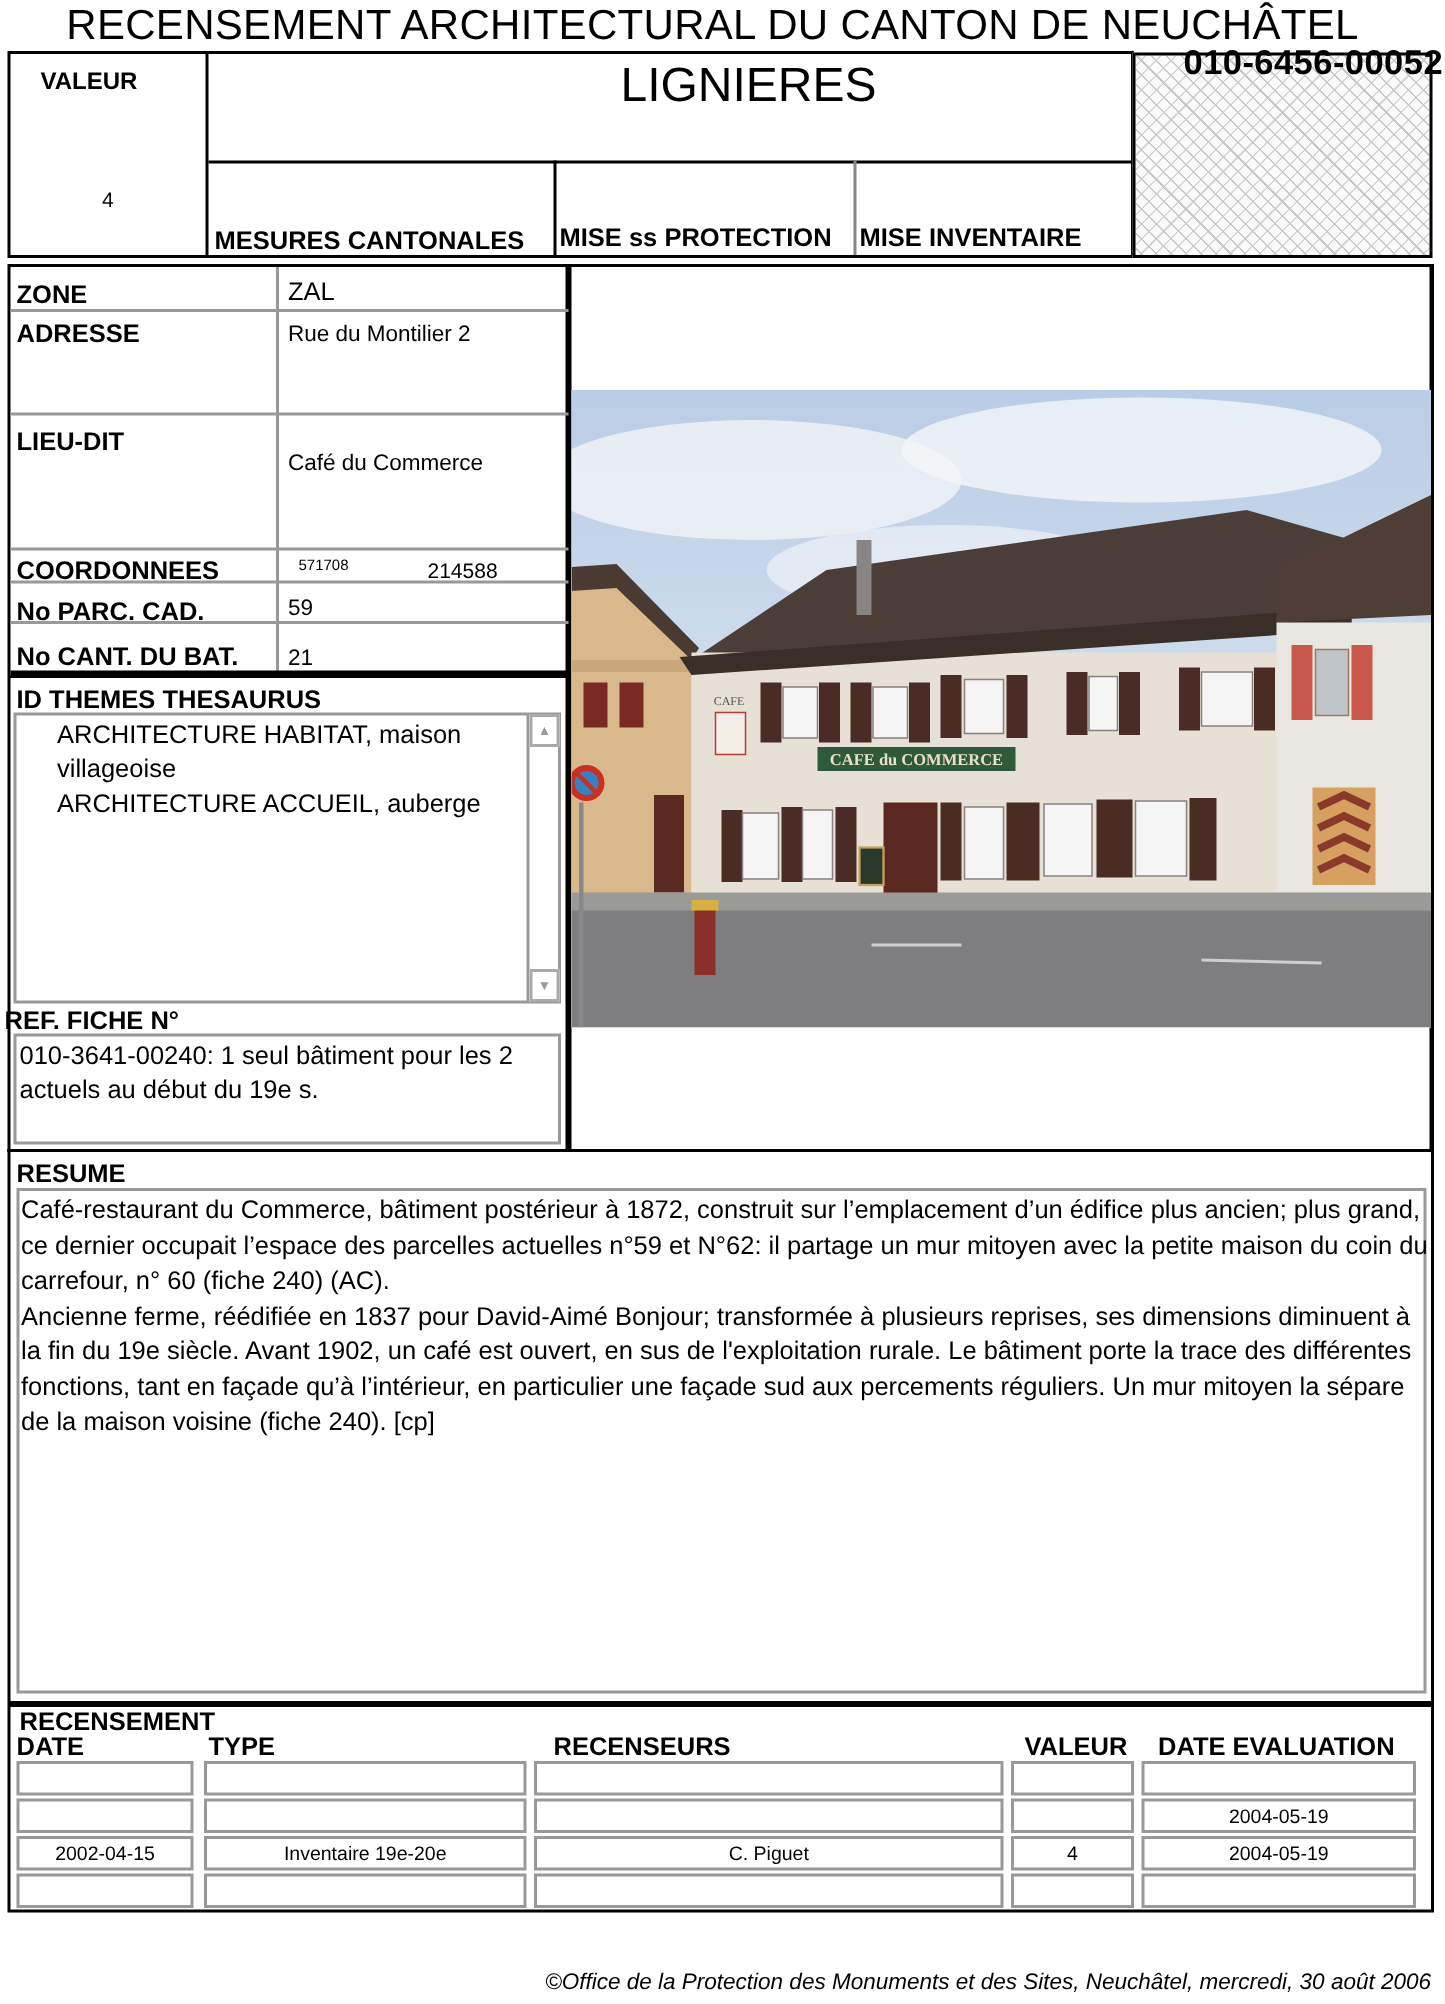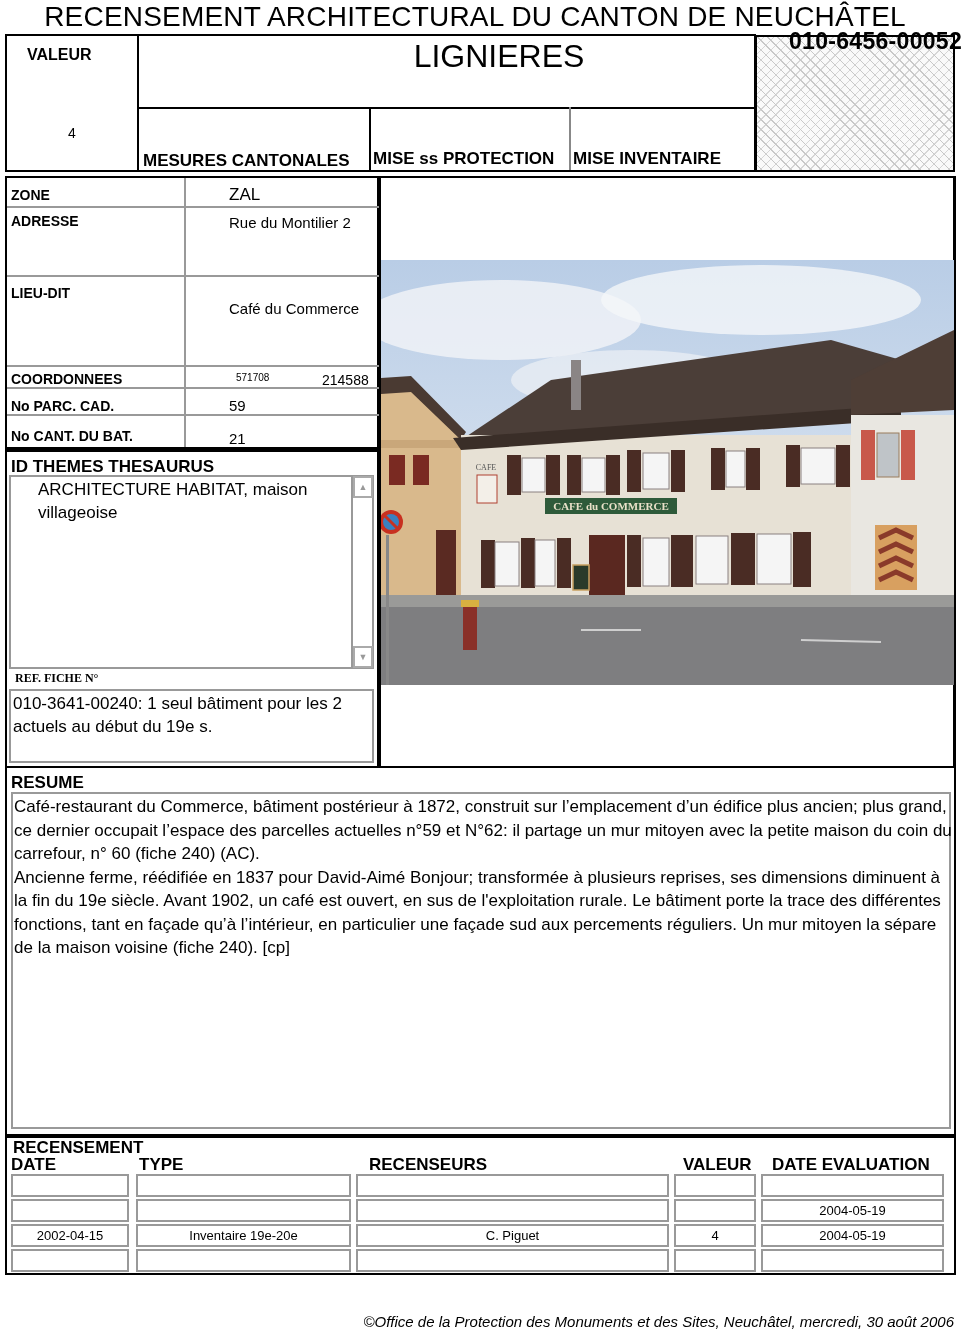--- a/index.html
+++ b/index.html
@@ -25,33 +25,33 @@
       background-color: #fafafa;
       background-image: repeating-linear-gradient(45deg, transparent 0 3px, #c8c8c8 3px 4px, transparent 4px 7px),
                         repeating-linear-gradient(-45deg, transparent 0 3px, #d6d6d6 3px 4px, transparent 4px 7px);
     }
     .code-text { left: 761px; top: 28px; font-size: 23px; font-weight: bold; letter-spacing: 0.3px; margin-left: 28px; }
 
     
     .info-panel { left: 5px; top: 176px; width: 376px; height: 276px; border: 2px solid #000; border-right: 4px solid #000; }
     .row-line { left: 7px; height: 2px; background: #999; width: 372px; }
     .col-line { left: 184px; top: 178px; width: 2px; height: 272px; background: #999; }
-    .lbl { left: 11px; font-size: 14px; font-weight: bold; }
-    .val { left: 192px; font-size: 15px; margin-left: 37px; }
+    .lbl { left: 11px; font-size: 17px; font-weight: bold; }
+    .val { left: 192px; font-size: 15px; }
 
     
     .thes-panel { left: 5px; top: 452px; width: 376px; height: 316px; border-left: 2px solid #000; border-right: 4px solid #000; border-bottom: 2px solid #000; }
     .thes-label { left: 11px; top: 457px; font-size: 17px; font-weight: bold; }
     .thes-box { left: 9px; top: 475px; width: 365px; height: 194px; border: 2px solid #999; }
     .thes-text { left: 13px; top: 478px; width: 335px; font-size: 17px; line-height: 23px; margin-left: 25px; }
     .scrollbar { left: 351px; top: 476px; width: 22px; height: 192px; border-left: 2px solid #999; }
     .sb-btn { width: 20px; height: 22px; border: 2px solid #aaa; display: flex; align-items: center; justify-content: center; color: #999; font-size: 9px; background: #fff; }
     .sb-up { left: 353px; top: 476px; }
     .sb-down { left: 353px; top: 646px; }
-    .ref-label { left: 15px; top: 671px; font-size: 12px; font-weight: bold; font-family: Liberation Serif, serif; }
+    .ref-label { left: 3px; top: 671px; font-size: 17px; font-weight: bold; }
     .ref-box { left: 9px; top: 689px; width: 365px; height: 74px; border: 2px solid #999; }
     .ref-text { left: 13px; top: 692px; width: 360px; font-size: 17px; line-height: 23px; }
 
     
     .photo-frame { left: 379px; top: 176px; width: 577px; height: 592px; border-top: 2px solid #000; border-right: 3px solid #000; border-bottom: 2px solid #000; }
     .photo { left: 381px; top: 260px; width: 573px; height: 425px; overflow: hidden; background: #ccc; }
 
     
     .resume-panel { left: 5px; top: 766px; width: 951px; height: 370px; border: 2px solid #000; }
     .resume-label { left: 11px; top: 773px; font-size: 17px; font-weight: bold; }
@@ -110,20 +110,21 @@
 </div>
 <div class="abs val" style="top:397px;">59</div>
 <div class="abs lbl" style="top:428px;">No CANT. DU BAT.</div>
 <div class="abs val" style="top:430px;">21</div>
 
 <div class="abs thes-panel"></div>
 <div class="abs thes-label">ID THEMES THESAURUS</div>
 <div class="abs thes-box"></div>
 <div class="abs thes-text">
   <div>ARCHITECTURE HABITAT, maison villageoise</div>
+  <div>ARCHITECTURE ACCUEIL, auberge</div>
 </div>
 <div class="abs scrollbar"></div>
 <div class="abs sb-btn sb-up">
     <span>▲</span>
   </div>
 <div class="abs sb-btn sb-down">
     <span>▼</span>
   </div>
 
 <div class="abs ref-label">REF. FICHE N°</div>

